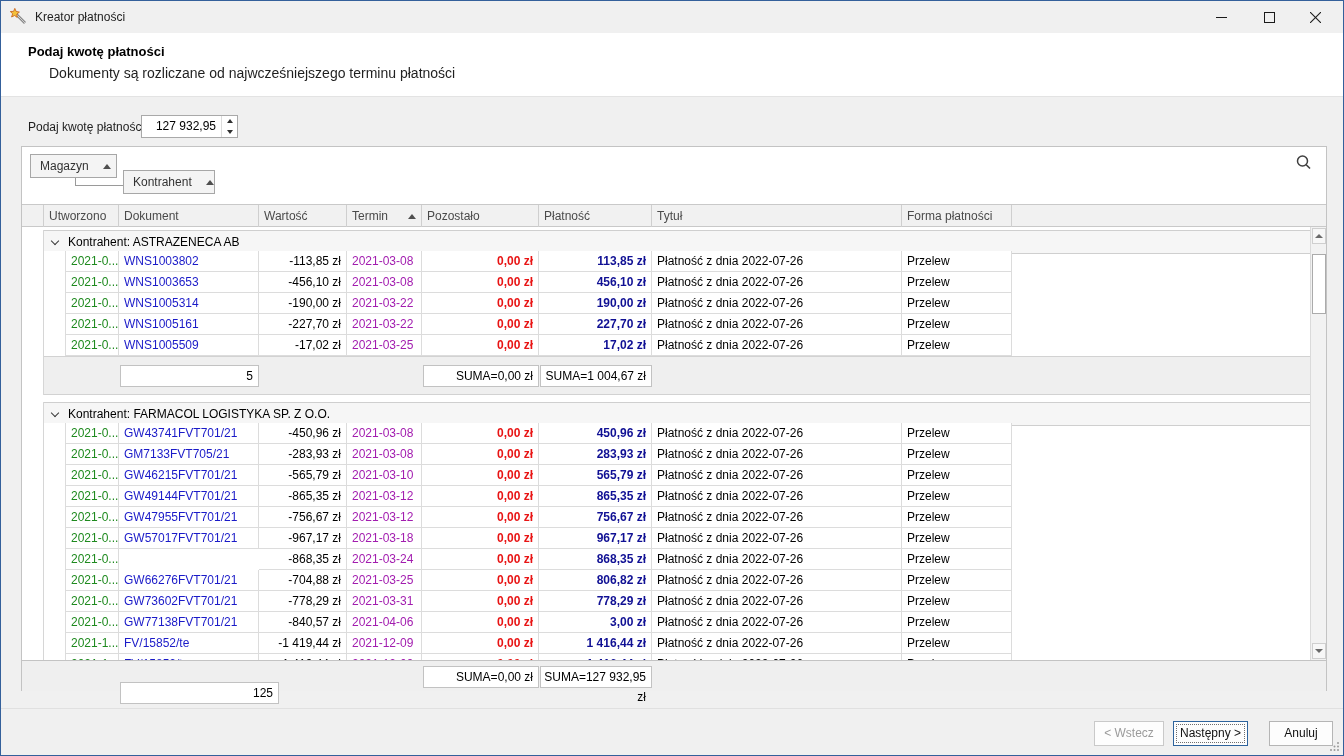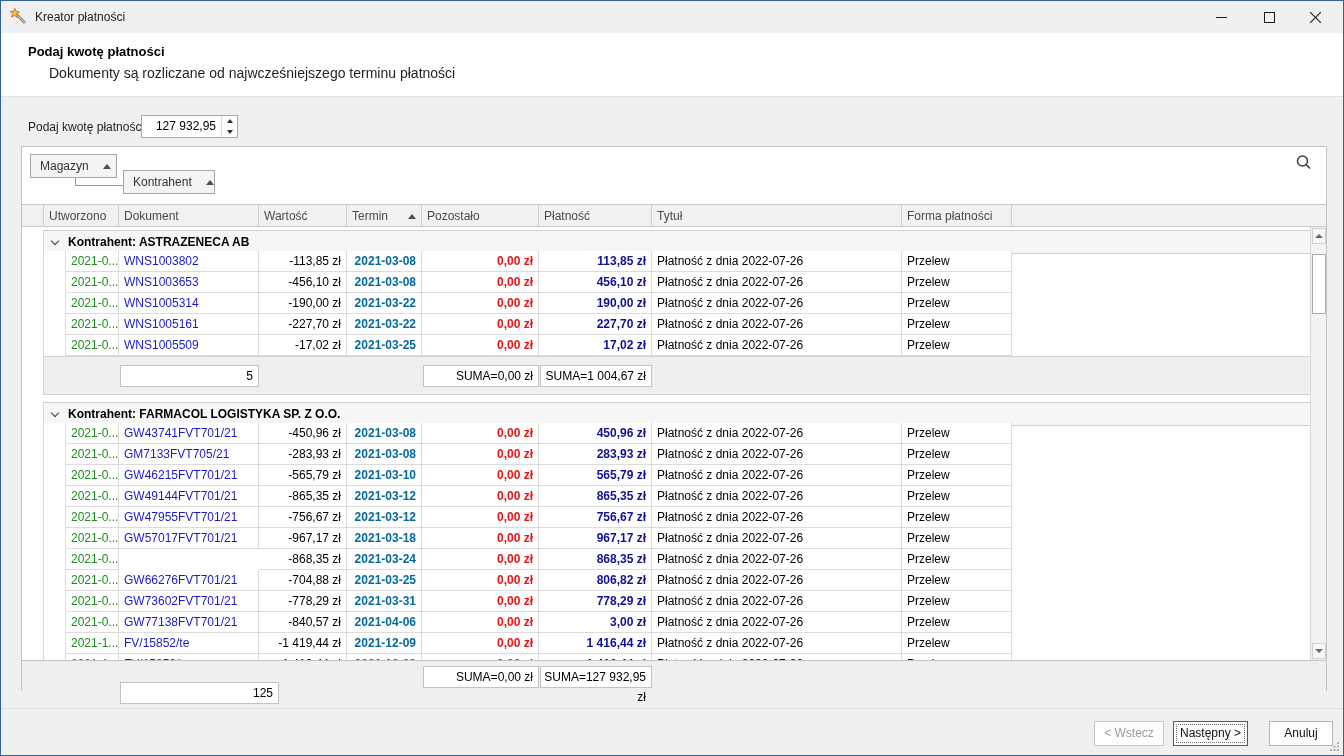--- a/index.html
+++ b/index.html
@@ -49,27 +49,27 @@
   .spacer3{height:3px;} .gap7{height:7px;background:#fff;}
   .row,.growp,.gfootw{display:flex;width:100%;}
   .ind{flex:0 0 22px;border-right:1px solid #d6d6d6;background:#fff;}
   .indent{flex:0 0 22px;border-right:1px solid #dcdcdc;background:#fff;}
   .row{height:21px;}
   .cell{height:21px;line-height:20px;border-bottom:1px solid #dcdcdc;border-right:1px solid #dcdcdc;
         padding:0 5px;white-space:nowrap;overflow:hidden;background:#fff;}
   .c-utw{color:#1e8a1e;}
   .c-dok{color:#1a1ac8;}
   .c-wart{text-align:right;color:#000;}
-  .c-term{font-weight:bold;color:#0369a1;text-align:right;}
+  .c-term{font-weight:normal;color:#a21caf;}
   .c-poz{font-weight:bold;color:#e81414;text-align:right;}
   .c-plat{font-weight:bold;color:#101094;text-align:right;}
   .c-tyt{color:#000;} .c-forma{color:#000;}
   .growp{height:21px;}
   .gband{flex:1;height:24px;background:#f6f6f6;border-top:1px solid #cfcfcf;border-bottom:1px solid #cfcfcf;
-         display:flex;align-items:center;padding-left:8px;gap:10px;font-weight:bold;color:#000;}
+         display:flex;align-items:center;padding-left:8px;gap:10px;font-weight:normal;color:#000;}
   .chev{width:6px;height:6px;border-right:1.5px solid #3a3a3a;border-bottom:1.5px solid #3a3a3a;
         transform:rotate(45deg);margin-top:-3px;flex:0 0 auto;}
   .gfootw{height:39px;}
   .fband{flex:1;position:relative;background:#efefef;border-top:1px solid #d2d2d2;border-bottom:1px solid #d2d2d2;}
   .sumbox{position:absolute;top:8px;height:22px;background:#fff;border:1px solid #c2c2c2;
           line-height:20px;text-align:right;padding-right:5px;color:#000;}
   .fb-count{left:76px;width:139px;}
   .fb-poz{left:379px;width:116px;}
   .fb-plat{left:496px;width:112px;}
   .grand{position:absolute;left:0;top:513px;width:1304px;height:31px;background:#efefef;border-top:1px solid #c3c3c3;}

